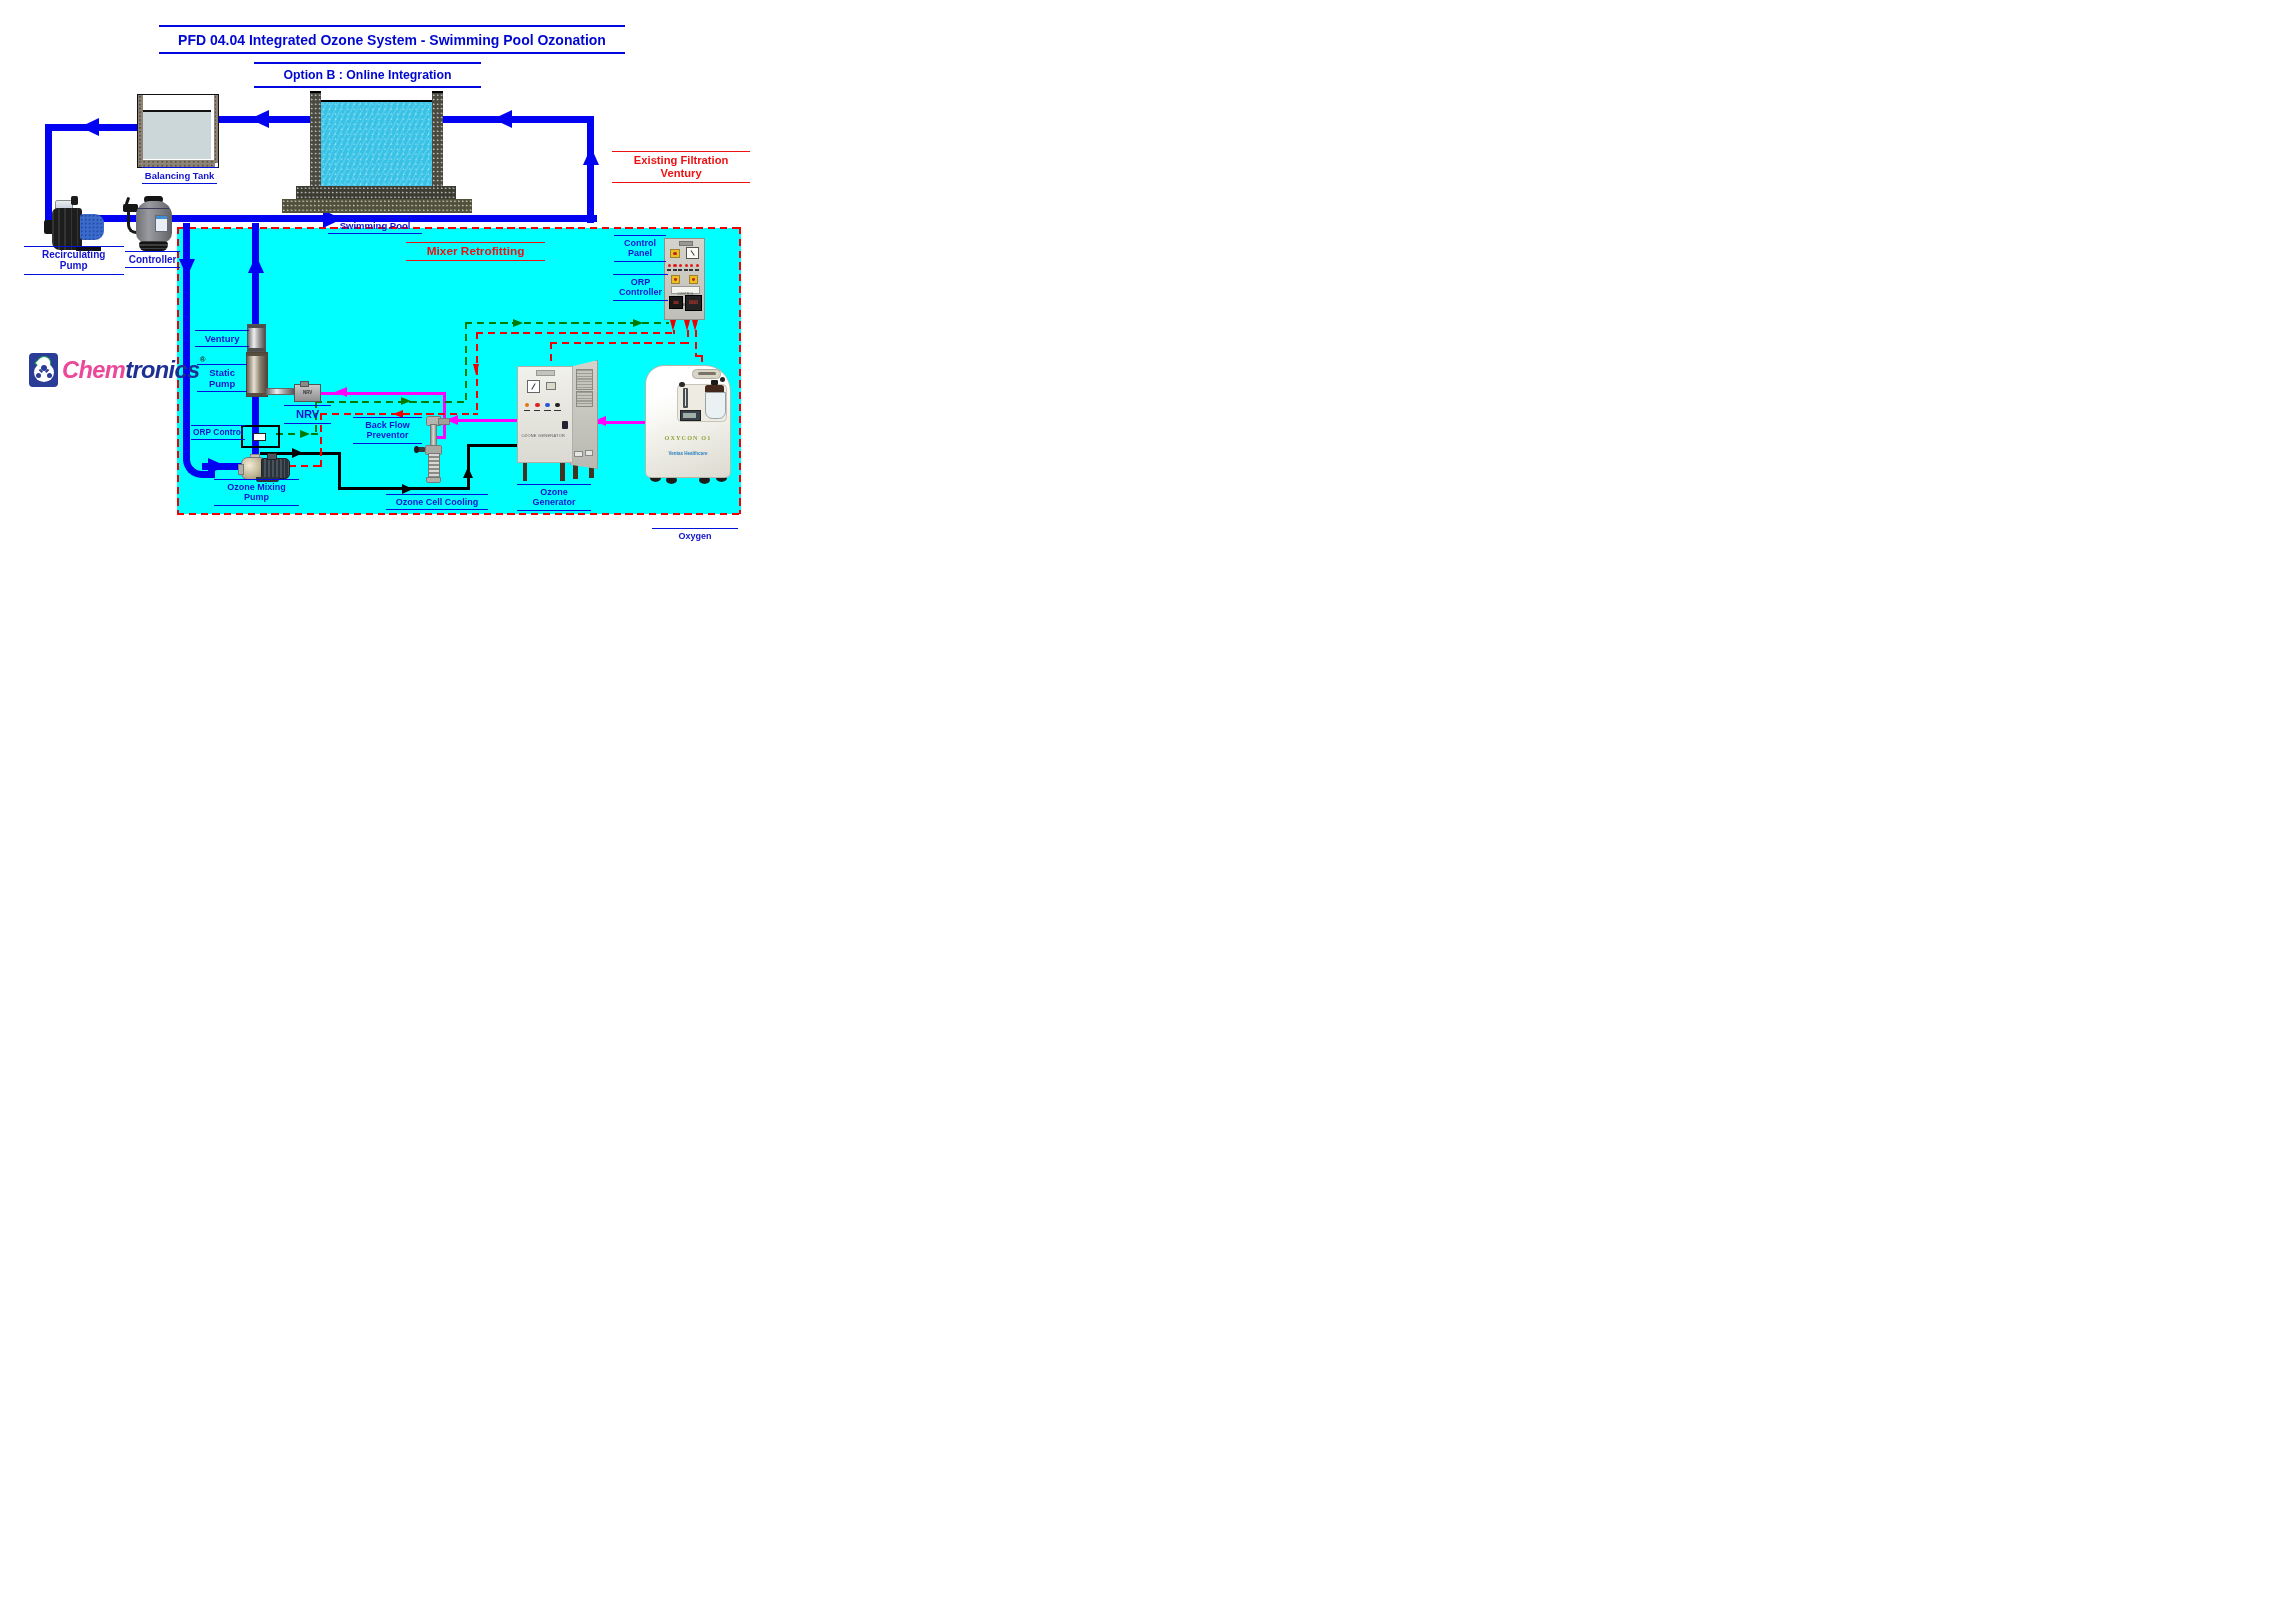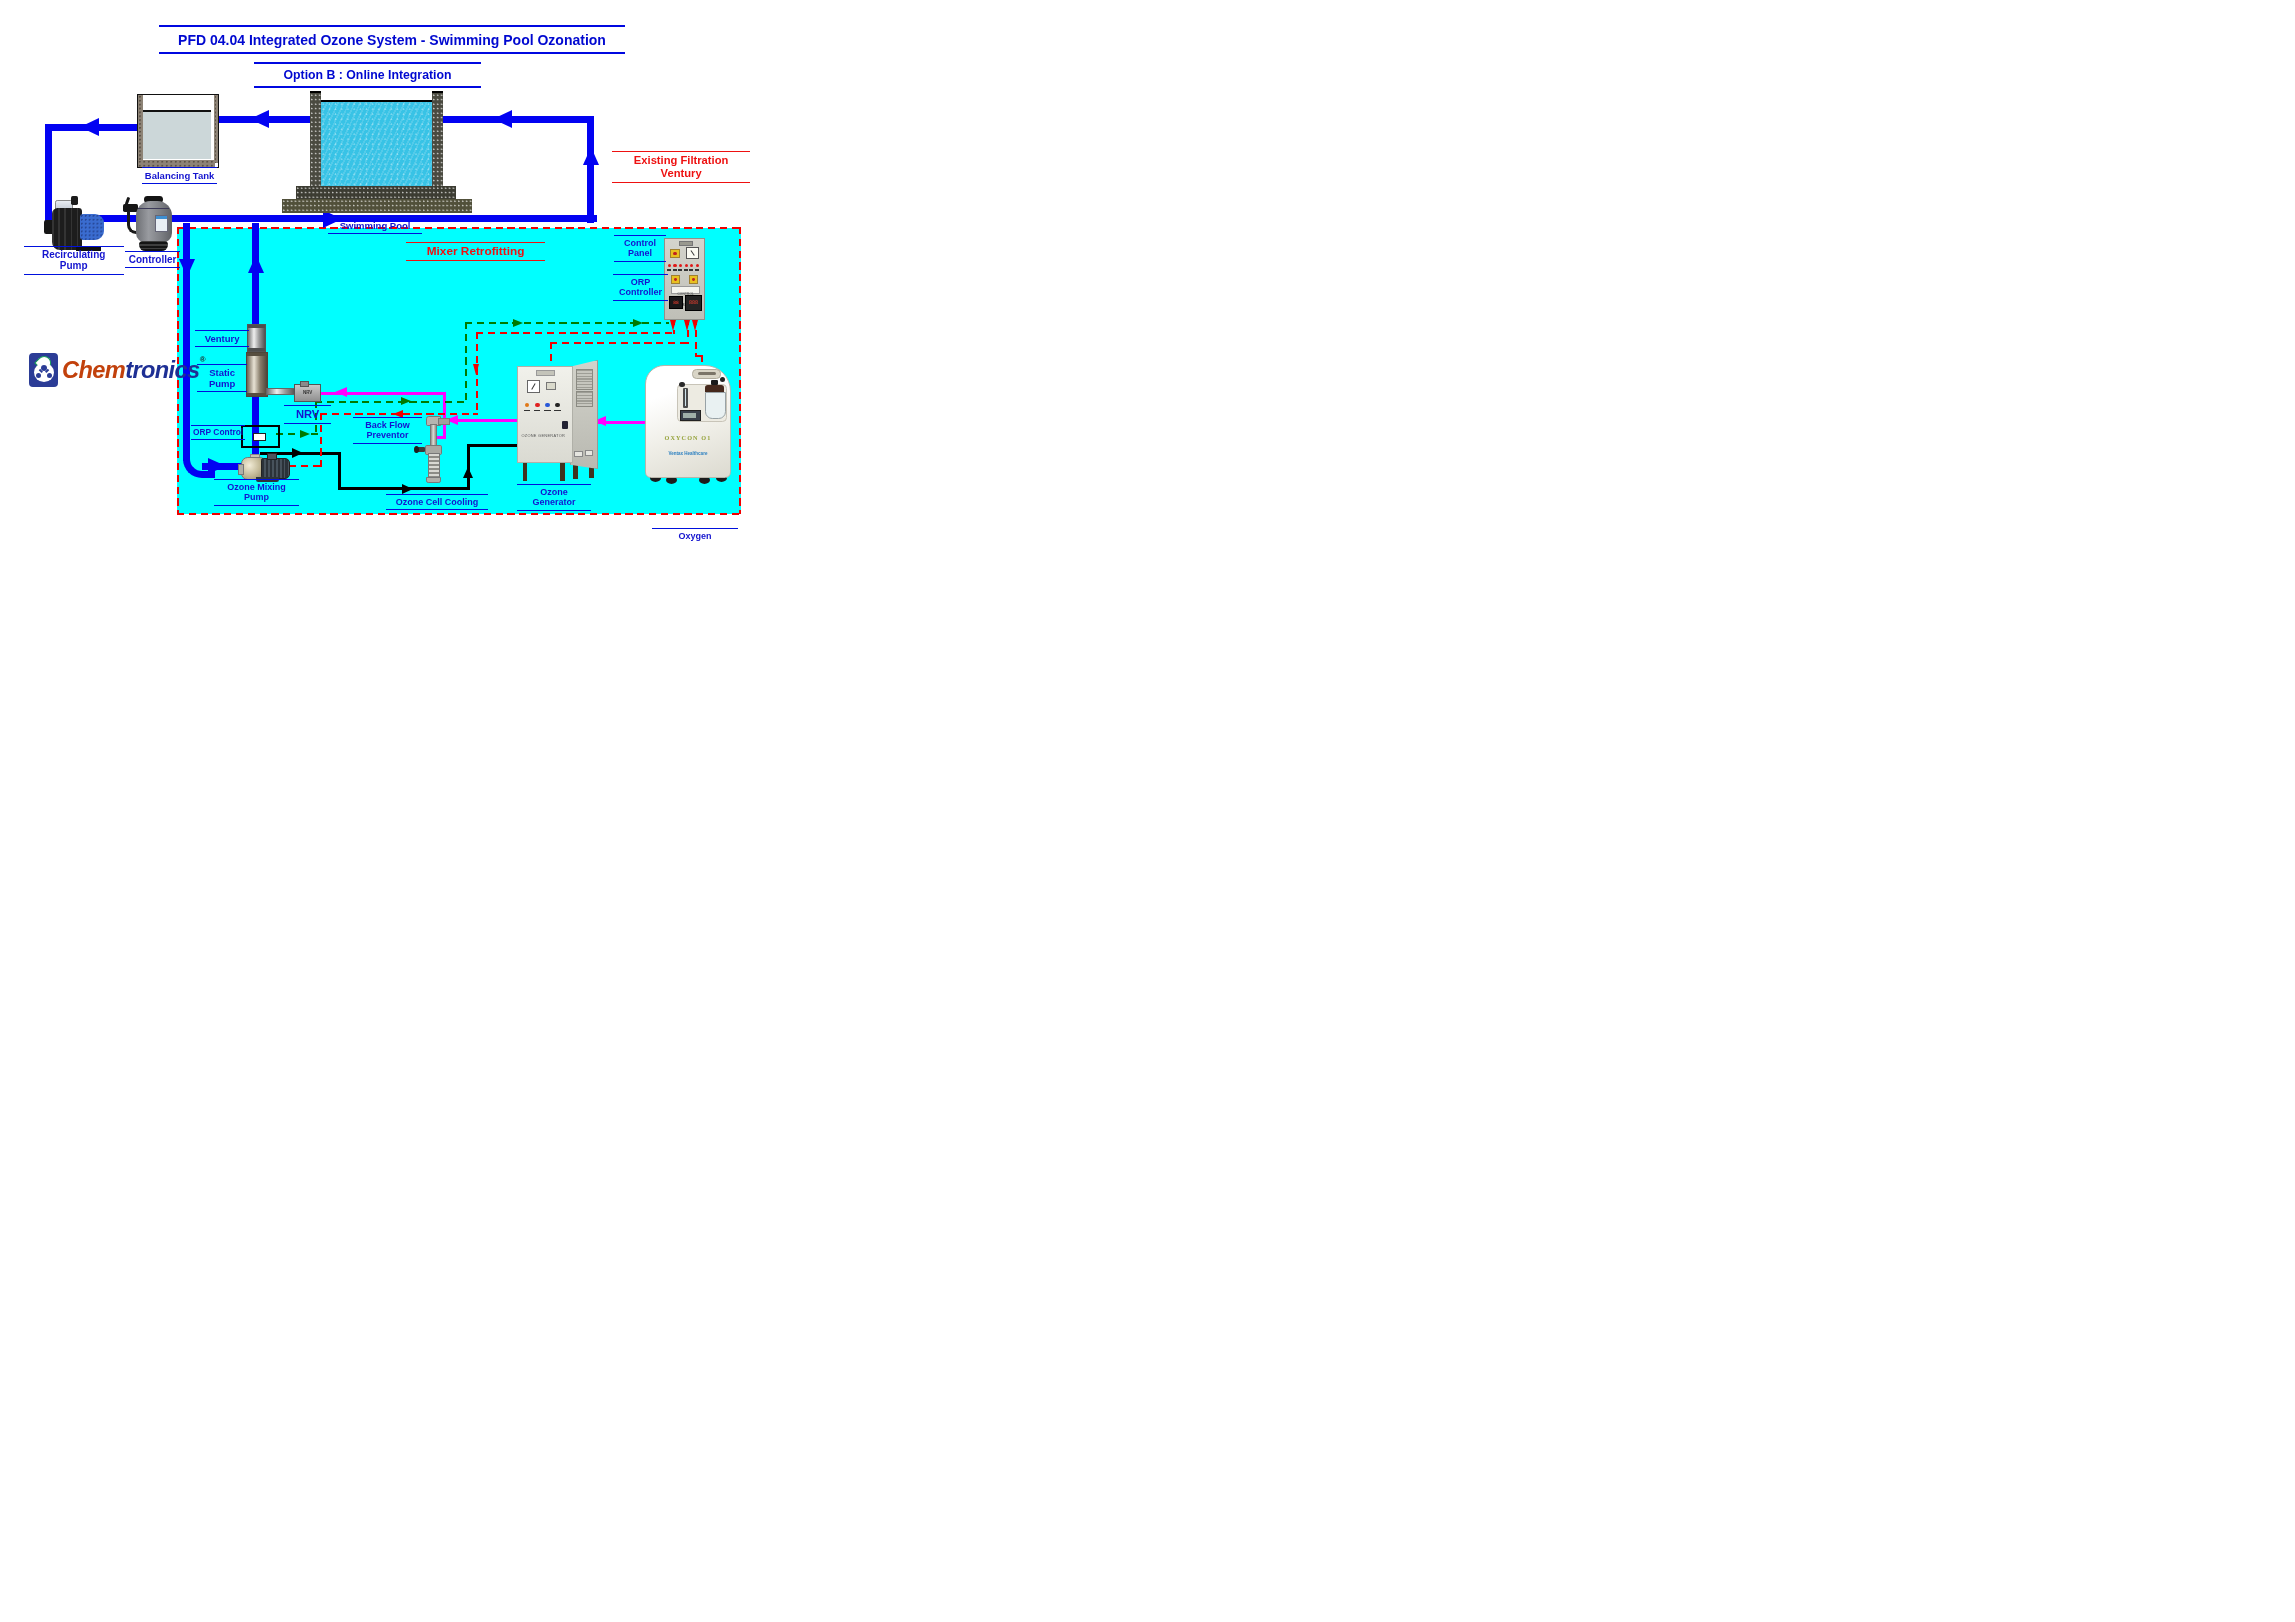--- a/index.html
+++ b/index.html
@@ -183,21 +183,21 @@
       <div class="abs" style="left:7.9px;top:3.4px;width:12.3px;height:12.3px;border:1.7px solid #18a05a;border-radius:50% 50% 50% 0;transform:rotate(45deg);background:#fff;"></div>
       <div class="abs" style="left:4.5px;top:10px;width:20px;height:19px;background:#fff;border-radius:50%;">
         <div class="abs" style="left:7.3px;top:2.2px;width:6.2px;height:6.2px;background:#2b3c96;border-radius:50%;"></div>
         <div class="abs" style="left:2.2px;top:10px;width:5px;height:5px;background:#2b3c96;border-radius:50%;"></div>
         <div class="abs" style="left:13px;top:10px;width:5px;height:5px;background:#2b3c96;border-radius:50%;"></div>
         <div class="abs" style="left:5.6px;top:7.3px;width:3.9px;height:1.7px;background:#2b3c96;transform:rotate(45deg);"></div>
         <div class="abs" style="left:11.2px;top:7.3px;width:3.9px;height:1.7px;background:#2b3c96;transform:rotate(-45deg);"></div>
       </div>
     </div>
     <div class="abs" style="left:33px;top:10px;font-style:italic;font-weight:bold;font-size:23.6px;letter-spacing:-0.6px;white-space:nowrap;">
-      <span style="color:#c2410c;">Chem</span><span style="color:#1e2f94;">tronics</span><span style="font-size:7.9px;vertical-align:15.7px;color:#222;font-style:normal;">®</span>
+      <span style="color:#ec4899;">Chem</span><span style="color:#1e2f94;">tronics</span><span style="font-size:7.9px;vertical-align:15.7px;color:#222;font-style:normal;">®</span>
     </div>
   </div>
 
   <div class="abs metal" style="left:247px;top:324px;width:17.4px;height:26px;border:0.6px solid #555;">
     <div class="abs" style="left:0;top:0;width:100%;height:2.8px;background:#4e4e4e;"></div>
     <div class="abs" style="left:0;bottom:0;width:100%;height:2.8px;background:#4e4e4e;"></div>
   </div>
   <div class="lbl" style="left:195px;top:330px;width:52px;font-size:9.5px;text-align:center;">
     <span>Ventury</span>
   </div>

